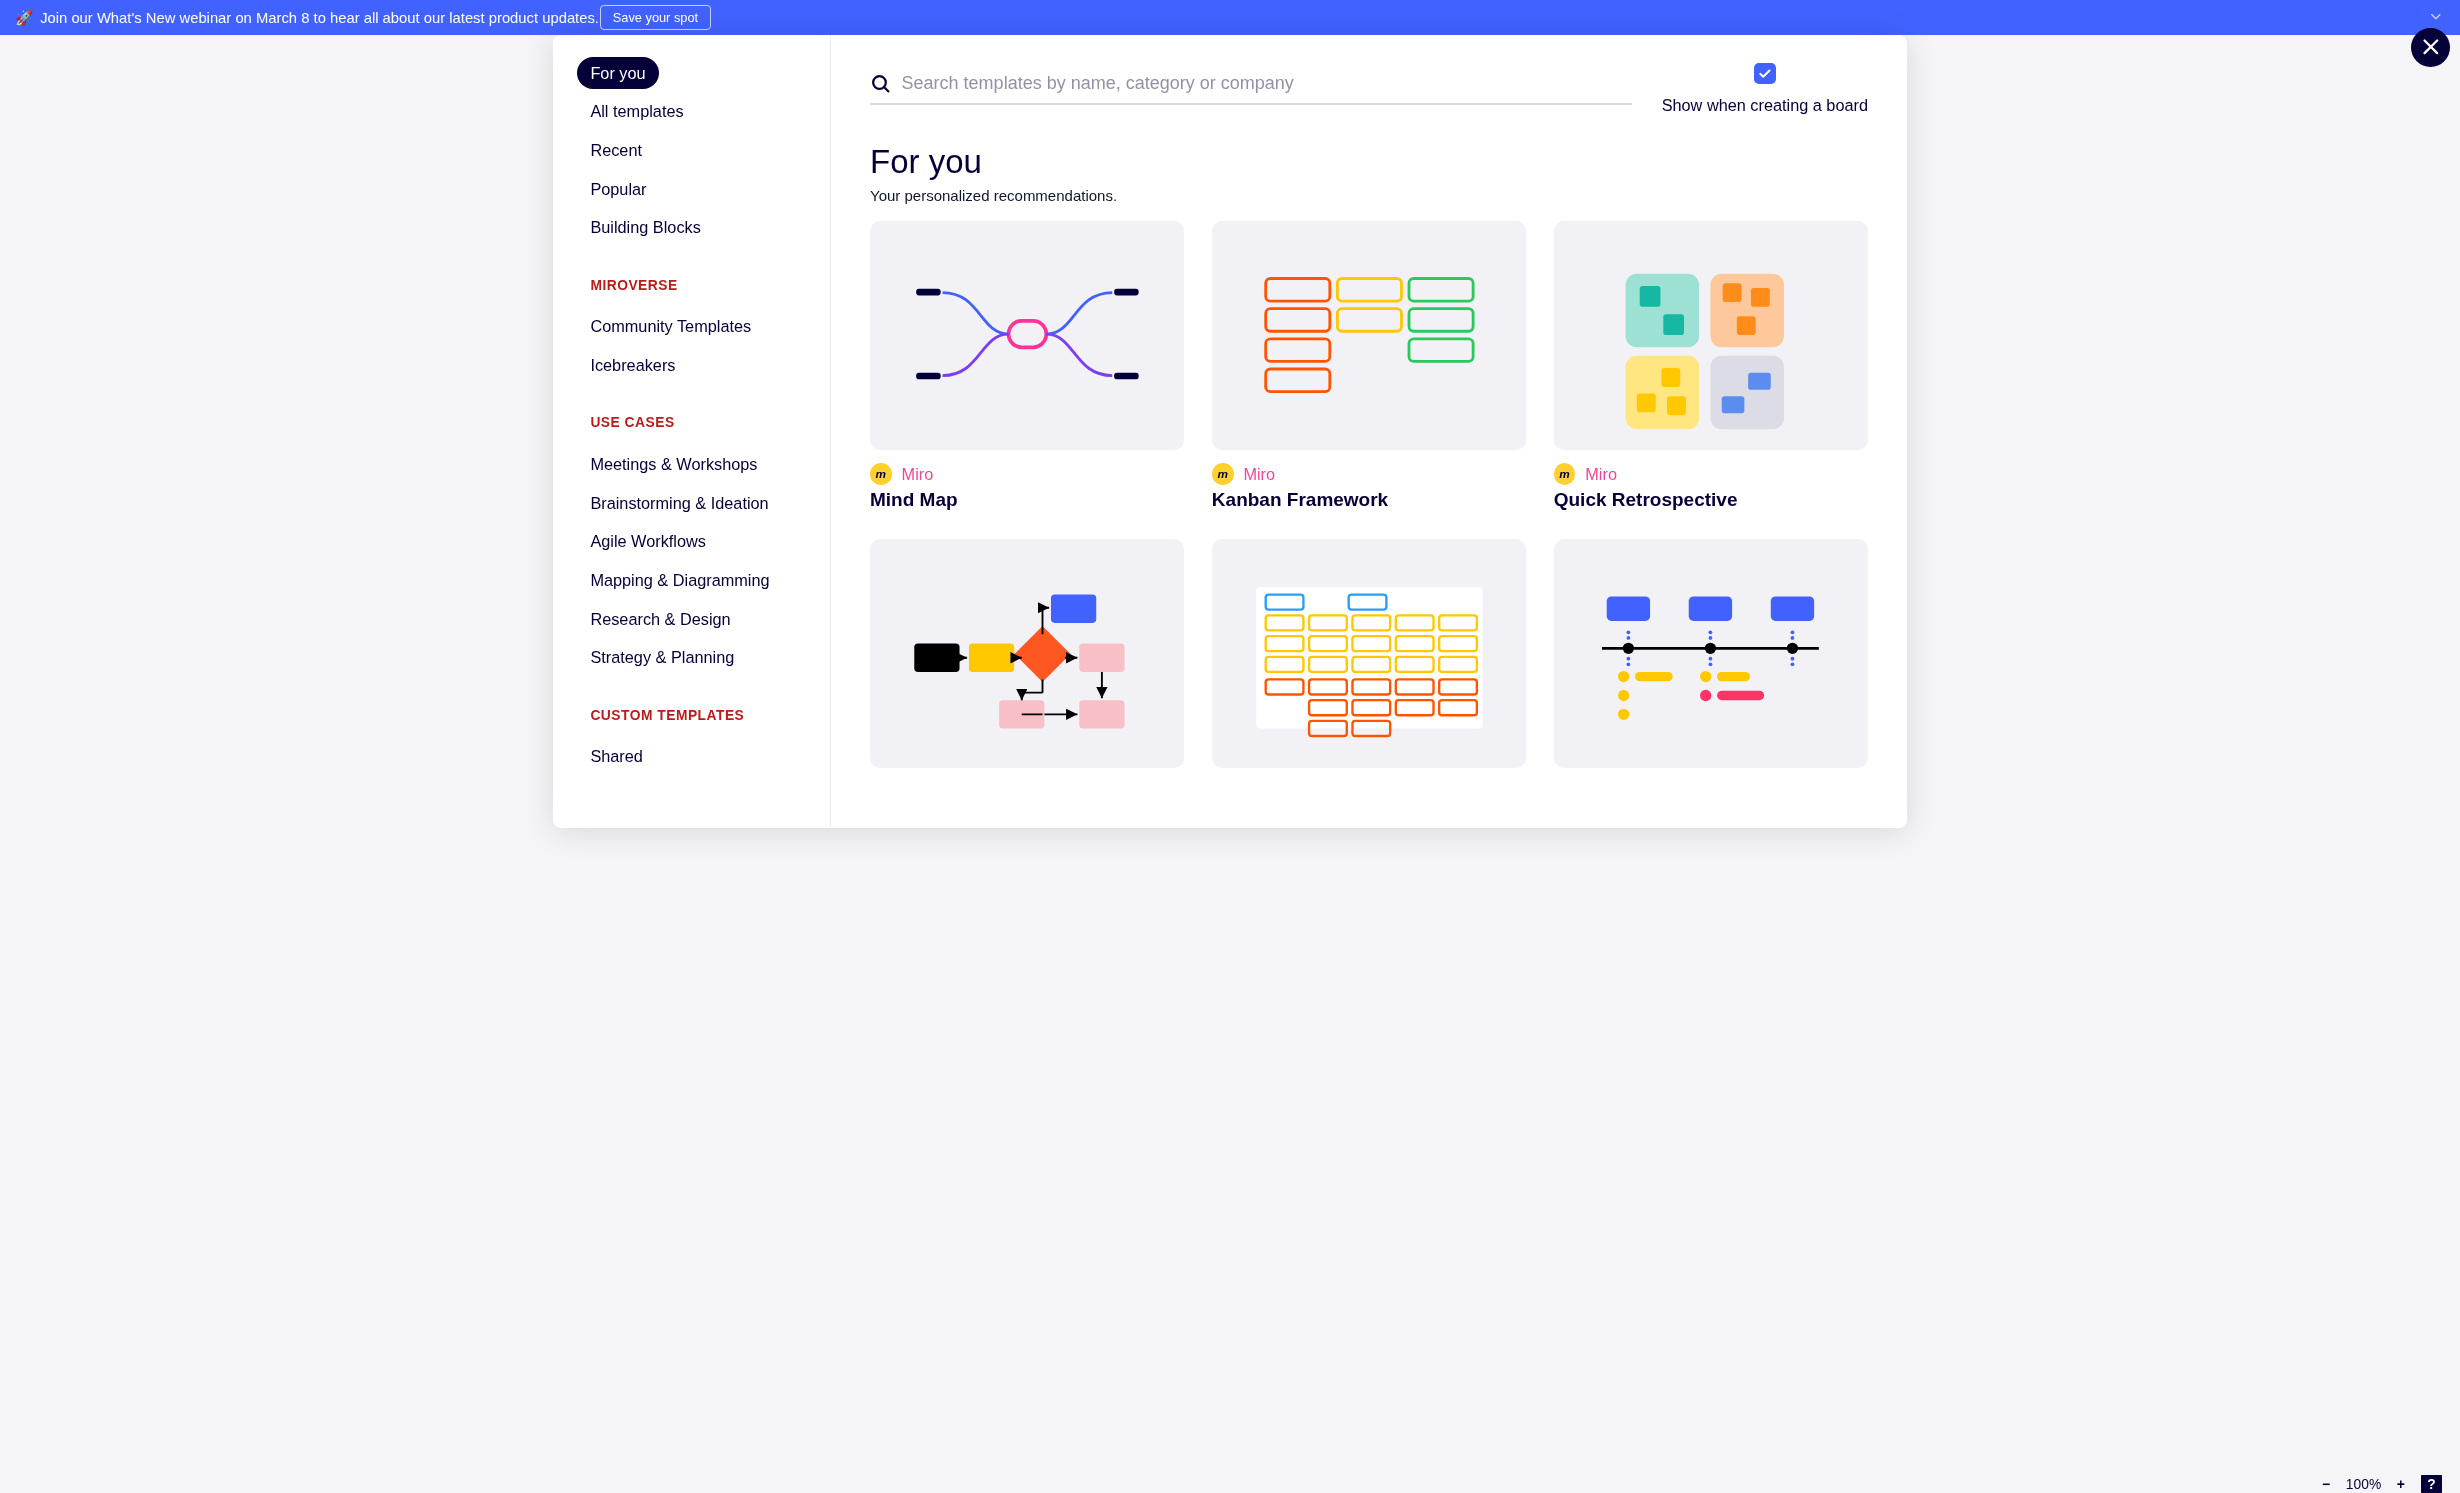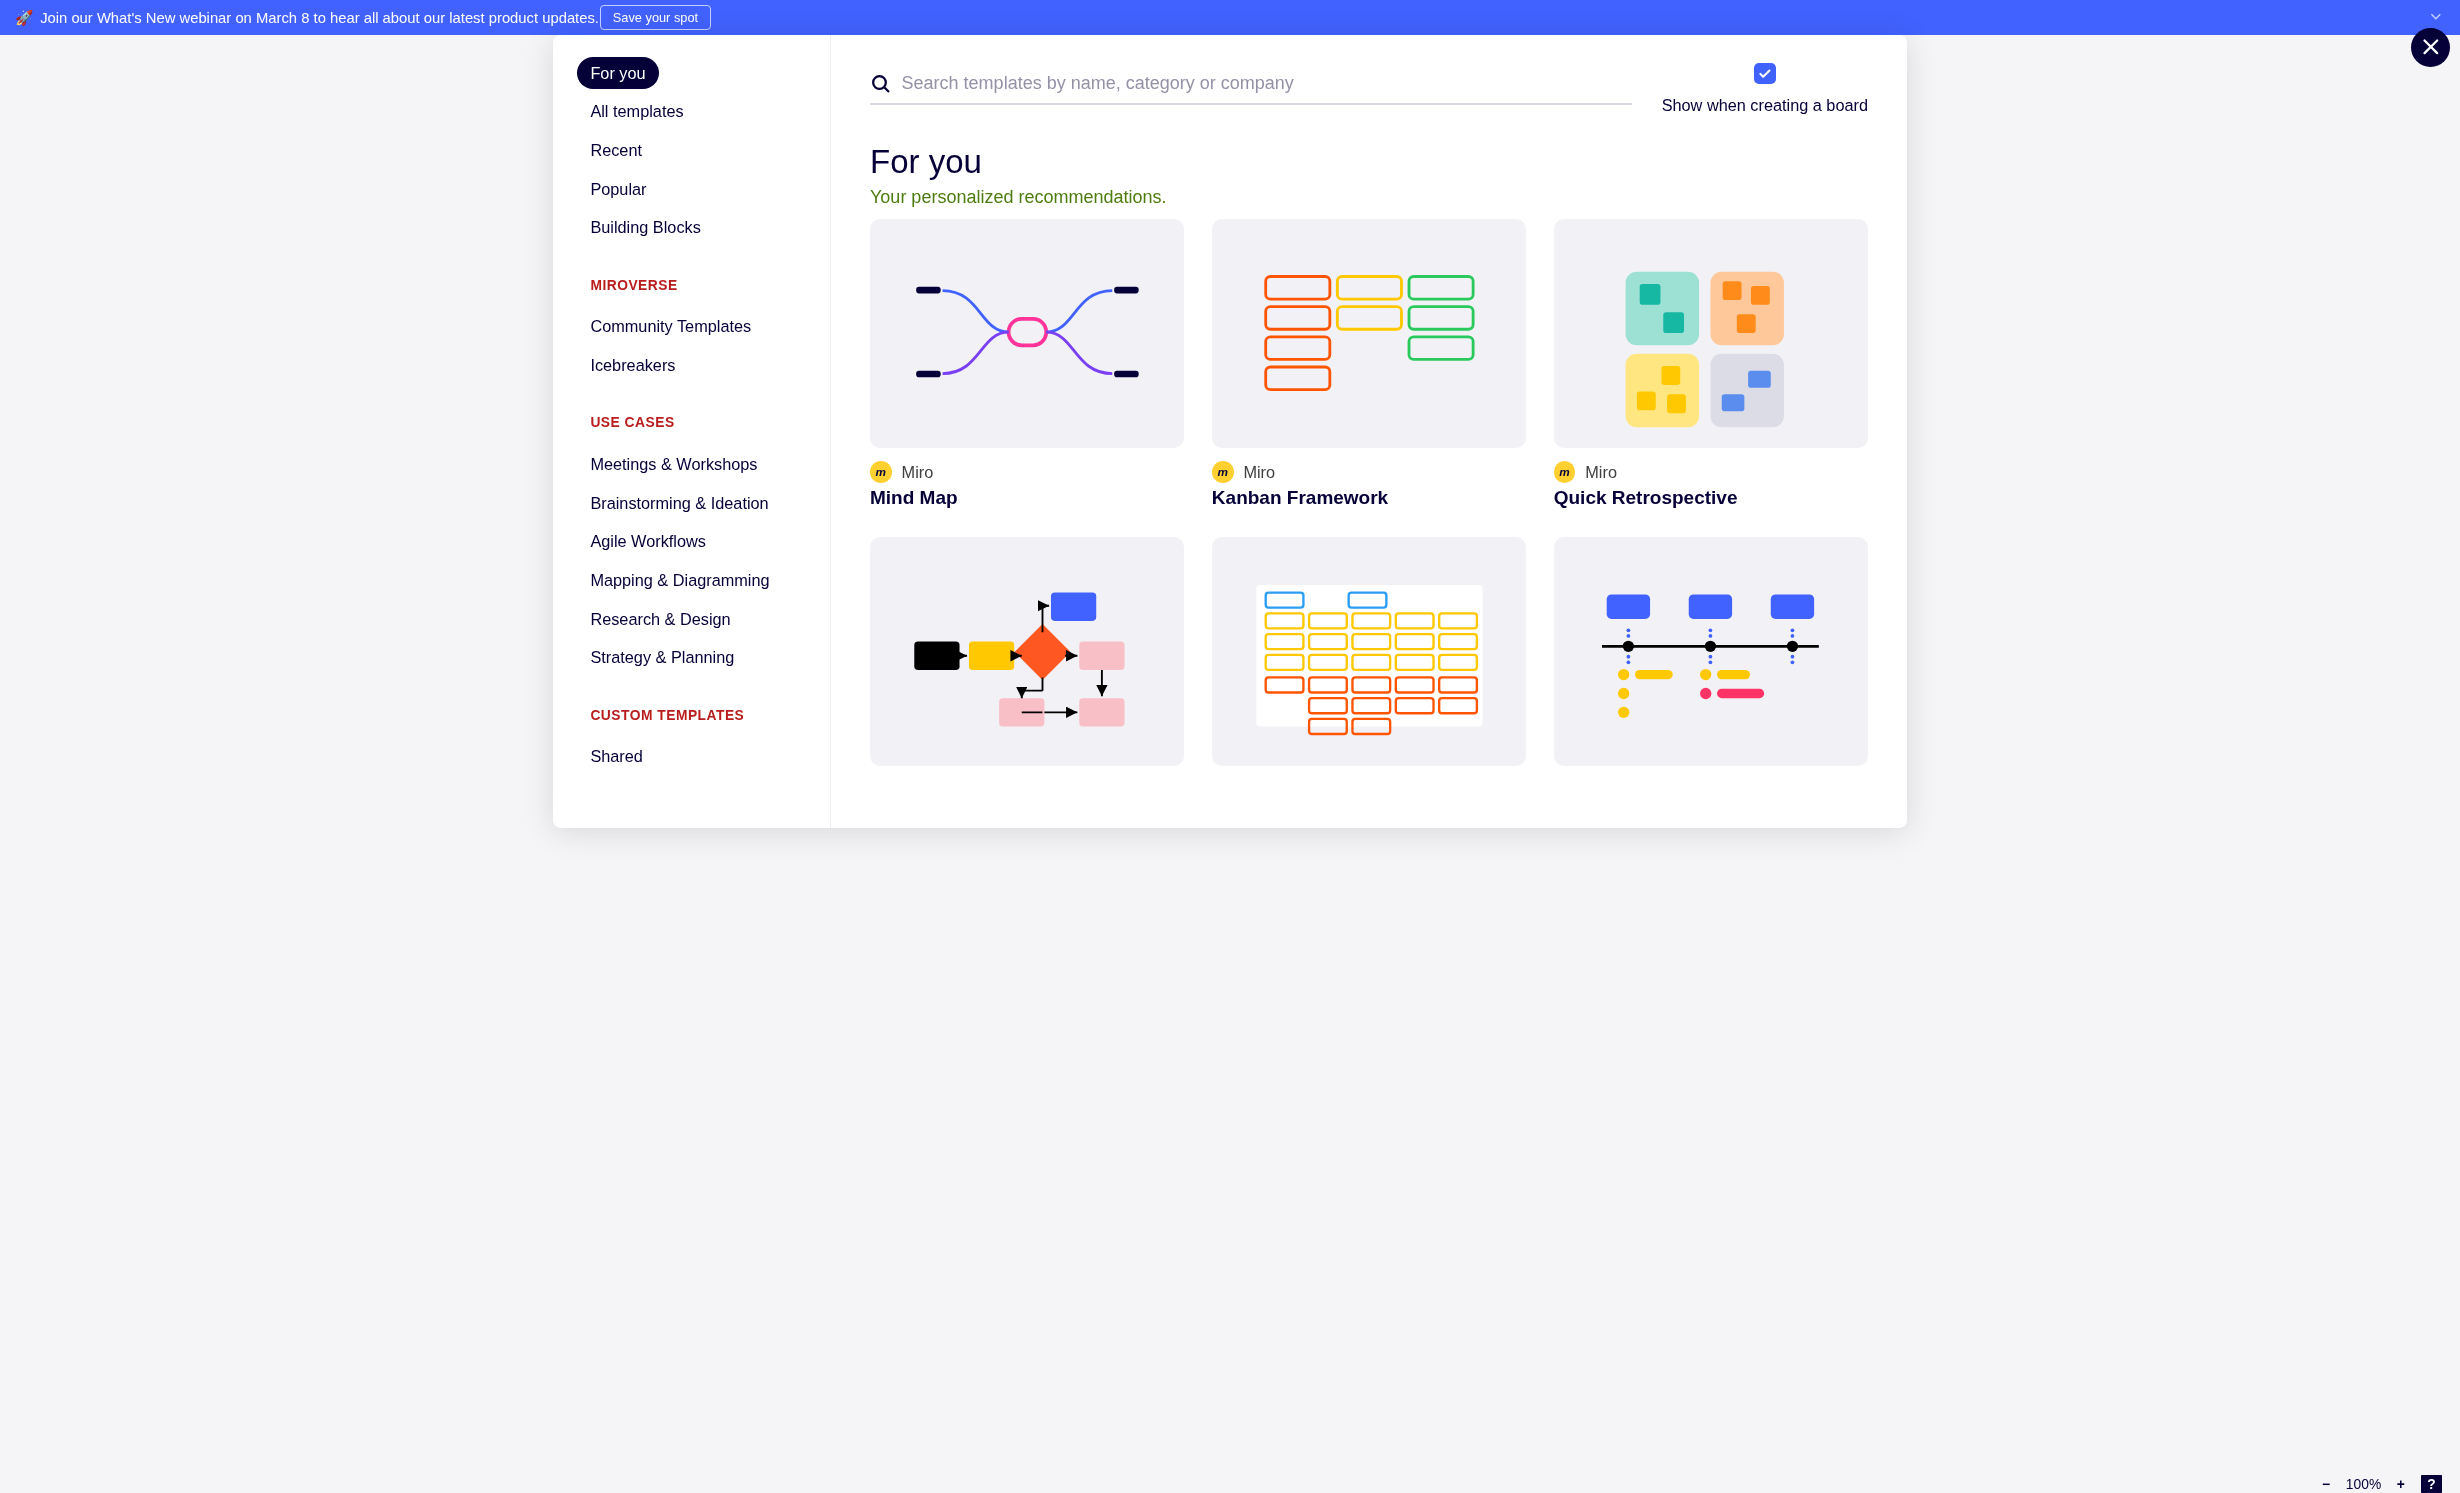--- a/index.html
+++ b/index.html
@@ -133,21 +133,21 @@
       font-size: 16.3px;
       color:#050038;
       flex-direction:column;
     }
     .checkbox {
       width:21.7px;height:21.7px;border-radius:4.9px;background:#4262ff;
       display:flex;align-items:center;justify-content:center;
       cursor:pointer;
     }
     .page-title { font-size: 33px; font-weight:500; color:#050038; margin-bottom: 5.9px;}
-    .page-subtitle { font-size: 18px; color:#4d7c0f; margin-bottom: 11px;}
+    .page-subtitle { font-size: 15px; color:#0f172a; margin-bottom: 17px;}
     .grid {
       display:grid;
       grid-template-columns: repeat(3, 1fr);
       gap: 27.6px 27.6px;
     }
     .card { cursor:pointer; }
     .thumb {
       background:#f2f2f6;
       border-radius:9.9px;
       height: 229px;
@@ -155,21 +155,21 @@
       margin-bottom: 13.8px;
       overflow:hidden;
     }
     .card-meta { display:flex; align-items:center; gap:9.9px; margin-bottom:3.9px;}
     .author-badge {
       width:21.7px;height:21.7px;border-radius:50%;background:#ffd02f;
       display:flex;align-items:center;justify-content:center;
       font-weight:900;font-size:11.8px;color:#050038;
       font-style: italic;
     }
-    .author-name { font-size:16.3px; color:#404040; }
+    .author-name { font-size:16.3px; color:#ec4899; }
     .card-title { font-size:19px; font-weight:600; color:#050038; }
     
     .zoom-bar {
       position: fixed;
       bottom: 0; right: 17.7px;
       display:flex;align-items:center;gap:9.9px;
       font-size:13.8px;color:#050038;height:17.7px;overflow:hidden;
     }
     .zoom-btn { width:19.7px;text-align:center;font-weight:bold;cursor:pointer;}
     .help-btn { background:#050038;color:#fff;border-radius:3.9px;width:21.7px;height:21.7px;display:flex;align-items:center;justify-content:center;font-weight:700;}

